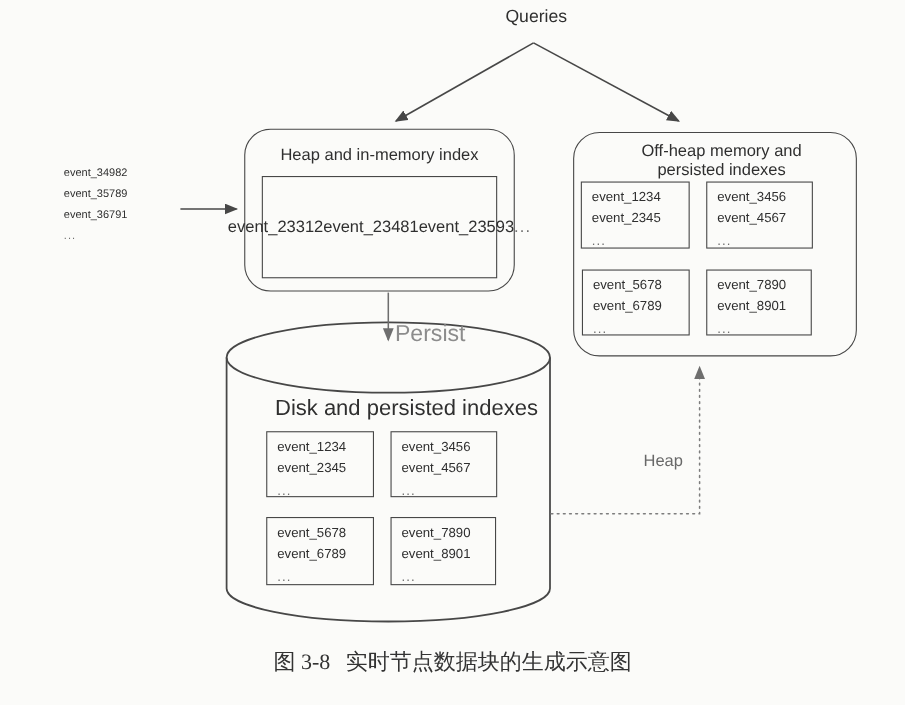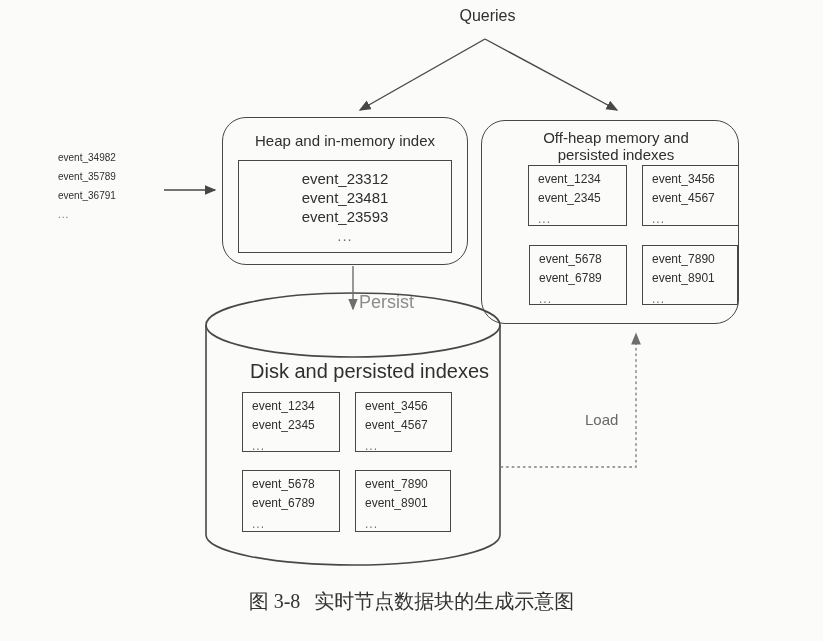--- a/index.html
+++ b/index.html
@@ -31,54 +31,54 @@
   .ellipsis-line { color: #6f6f6f; letter-spacing: 1px; }
 
   .round-box {
     position: absolute;
     border: 1.6px solid #474747;
     border-radius: 24px;
     background: transparent;
     box-sizing: border-box;
   }
   .heap-box { left: 222px; top: 117px; width: 246px; height: 148px; }
-  .offheap-box { left: 481px; top: 120px; width: 258px; height: 204px; padding-left: 12px; }
+  .offheap-box { left: 521px; top: 120px; width: 258px; height: 204px; padding-left: 12px; }
 
   .box-title {
     text-align: center;
     font-size: 15px;
     margin-top: 14px;
     line-height: 18px;
   }
   .offheap-box .box-title { margin-top: 8px; line-height: 17px; }
 
   .heap-inner {
     position: absolute;
     left: 15px; top: 42px;
     width: 214px; height: 93px;
     border: 1.6px solid #474747;
     box-sizing: border-box;
-    display: flex; flex-direction: column;
+    display: flex; flex-direction: row;
     align-items: center; justify-content: center;
     font-size: 15px; line-height: 19px;
   }
 
   .event-block {
     position: absolute;
     border: 1.6px solid #474747;
     box-sizing: border-box;
     padding: 4px 0 0 9px;
     font-size: 12px; line-height: 19px;
     background: transparent;
   }
   .event-block .ellipsis-line { line-height: 16px; margin-top: 3px; }
 
   .disk-title { left: 250px; top: 360px; font-size: 20px; }
 
-  .persist-label { left: 359px; top: 292px; font-size: 18px; color: #8c8c8c; }
+  .persist-label { left: 359px; top: 292px; font-size: 21px; color: #8c8c8c; }
   .load-label { left: 585px; top: 411px; font-size: 15px; color: #686868; }
 
   .caption {
     left: 0; top: 588px; width: 823px;
     text-align: center;
     font-family: "Liberation Serif", "DejaVu Serif", serif;
     font-size: 20px;
     color: #333333;
   }
   .caption .cap-number { margin-right: 14px; }
@@ -175,19 +175,19 @@
     <div>event_6789</div>
     <div class="ellipsis-line">...</div>
   </div>
   <div class="event-block" style="left:355px; top:470px; width:96px; height:62px;">
     <div>event_7890</div>
     <div>event_8901</div>
     <div class="ellipsis-line">...</div>
   </div>
 
   <div class="abs persist-label">Persist</div>
-  <div class="abs load-label">Load</div>
+  <div class="abs load-label">Heap</div>
 
   <div class="abs caption">
     <span class="cap-number">图 3-8</span><span>实时节点数据块的生成示意图</span>
   </div>
 
 </div>
 
 </body></html>

